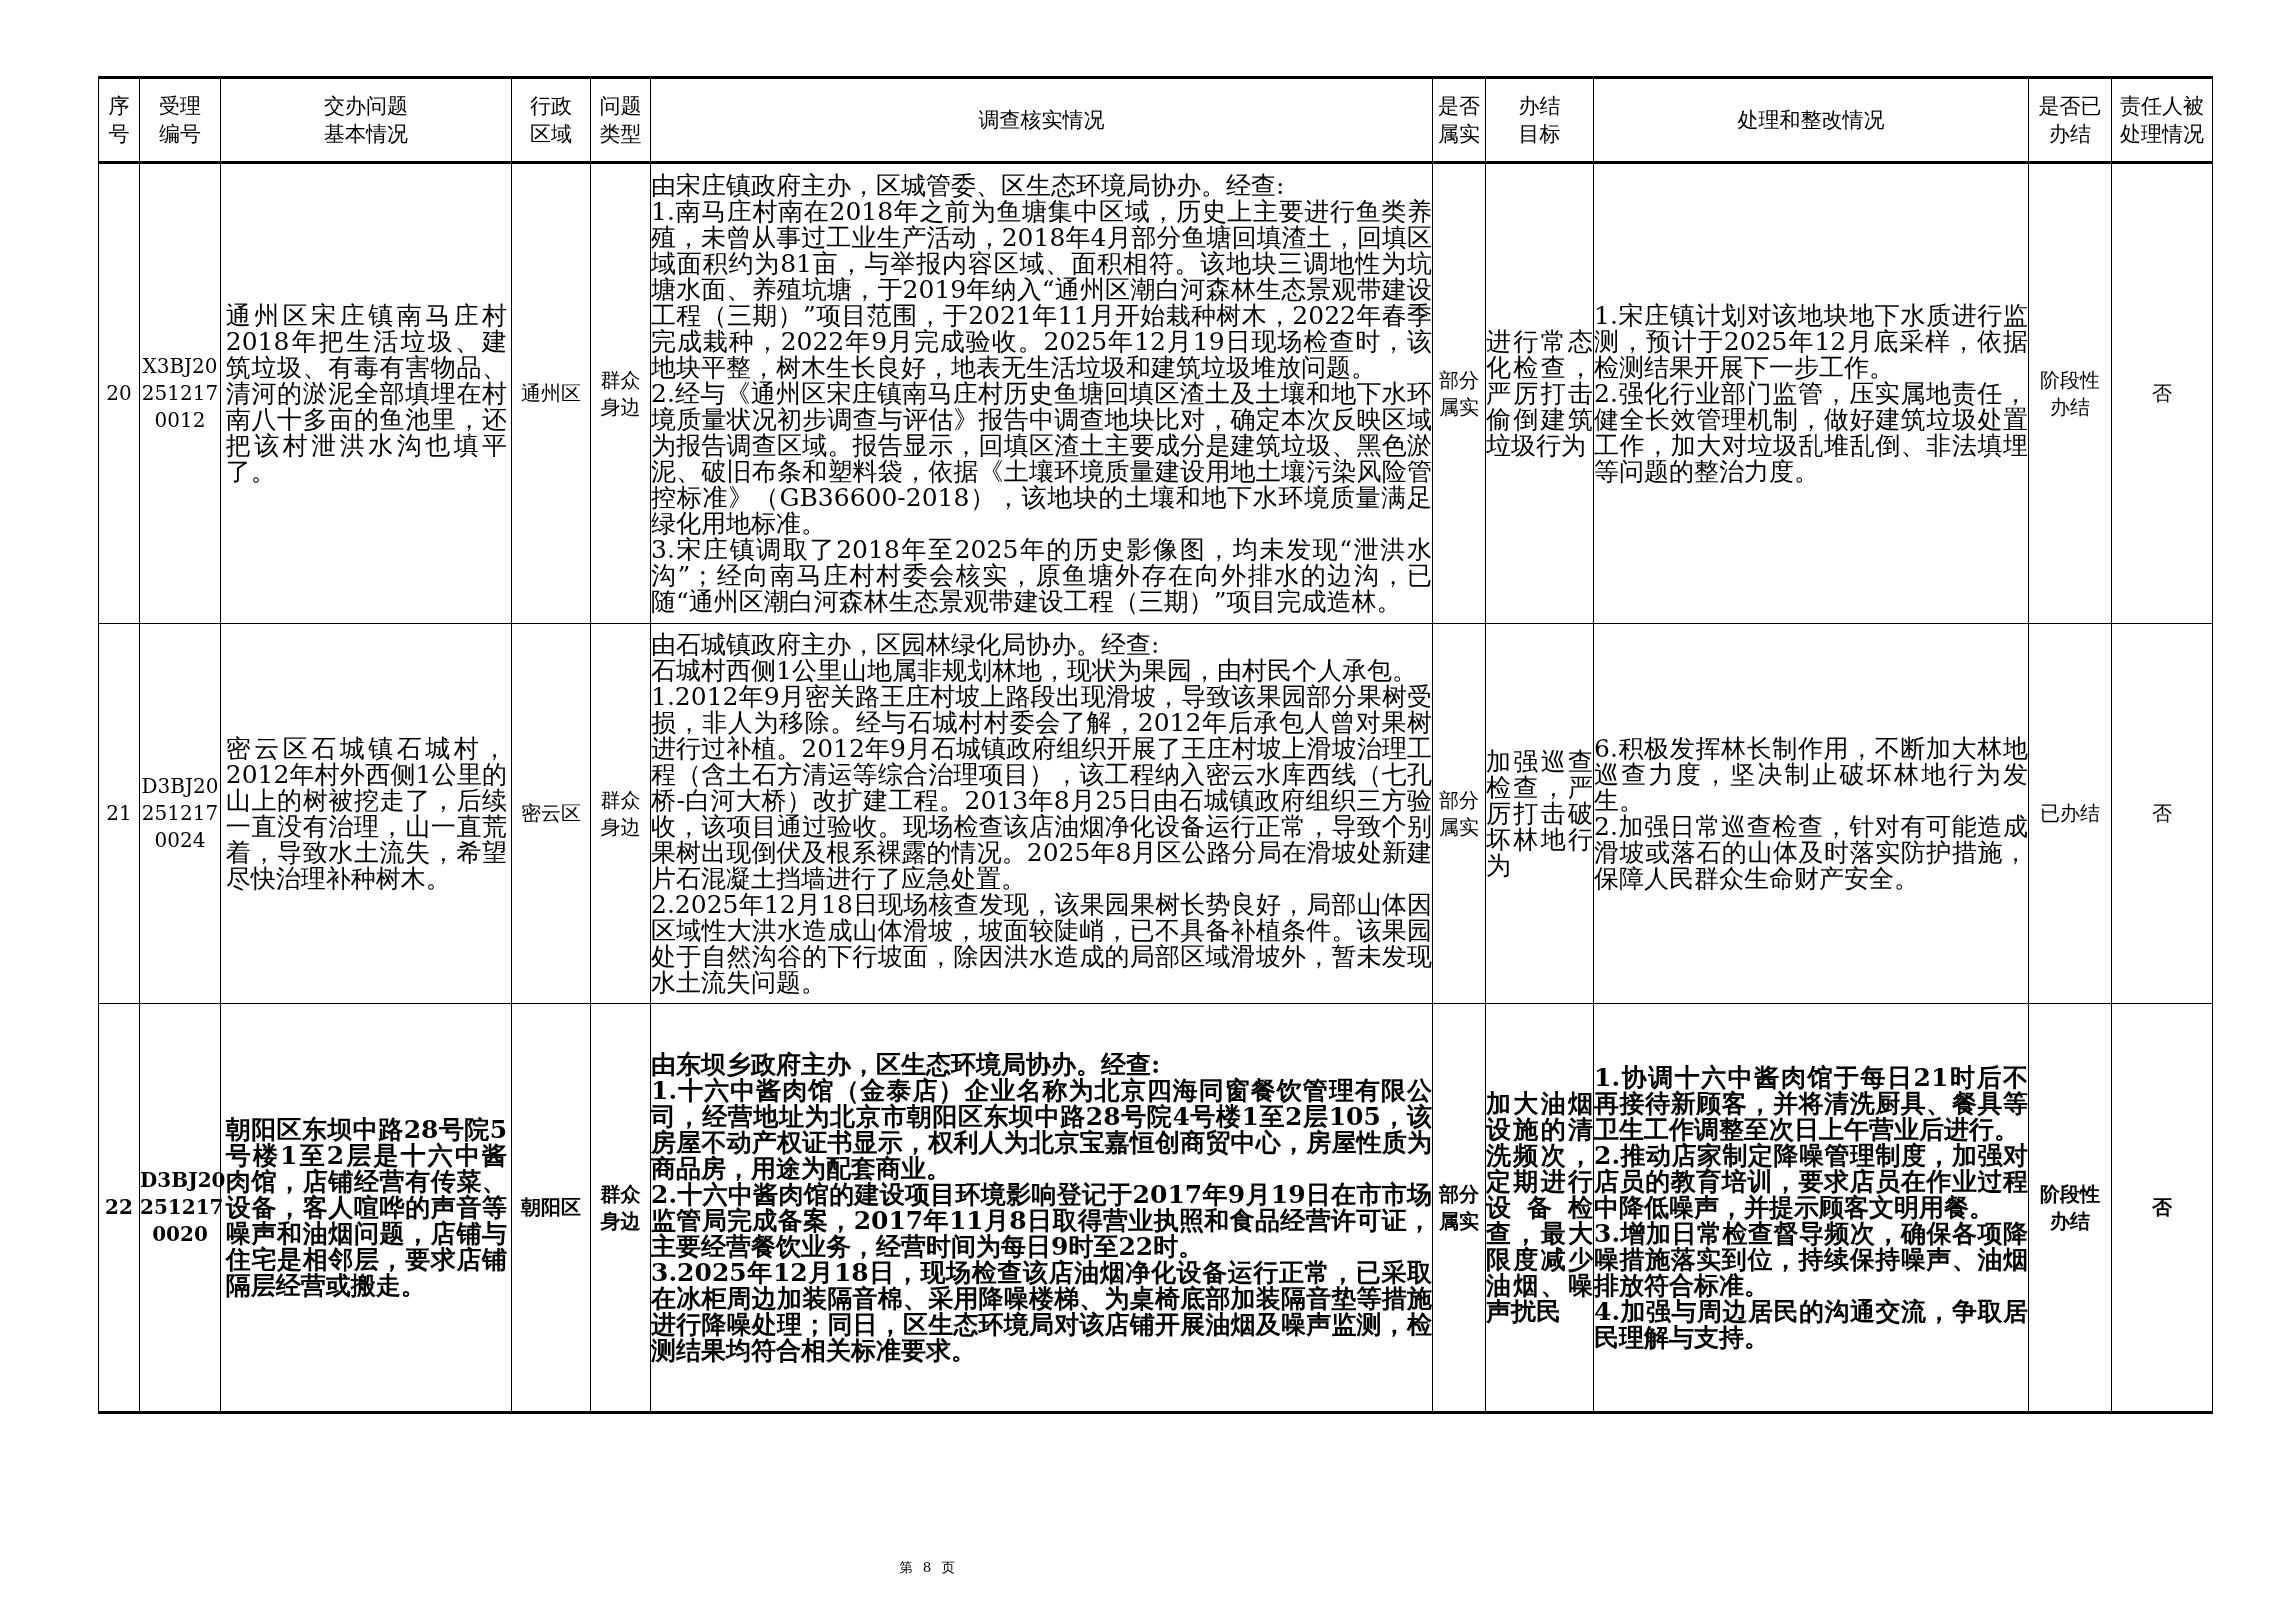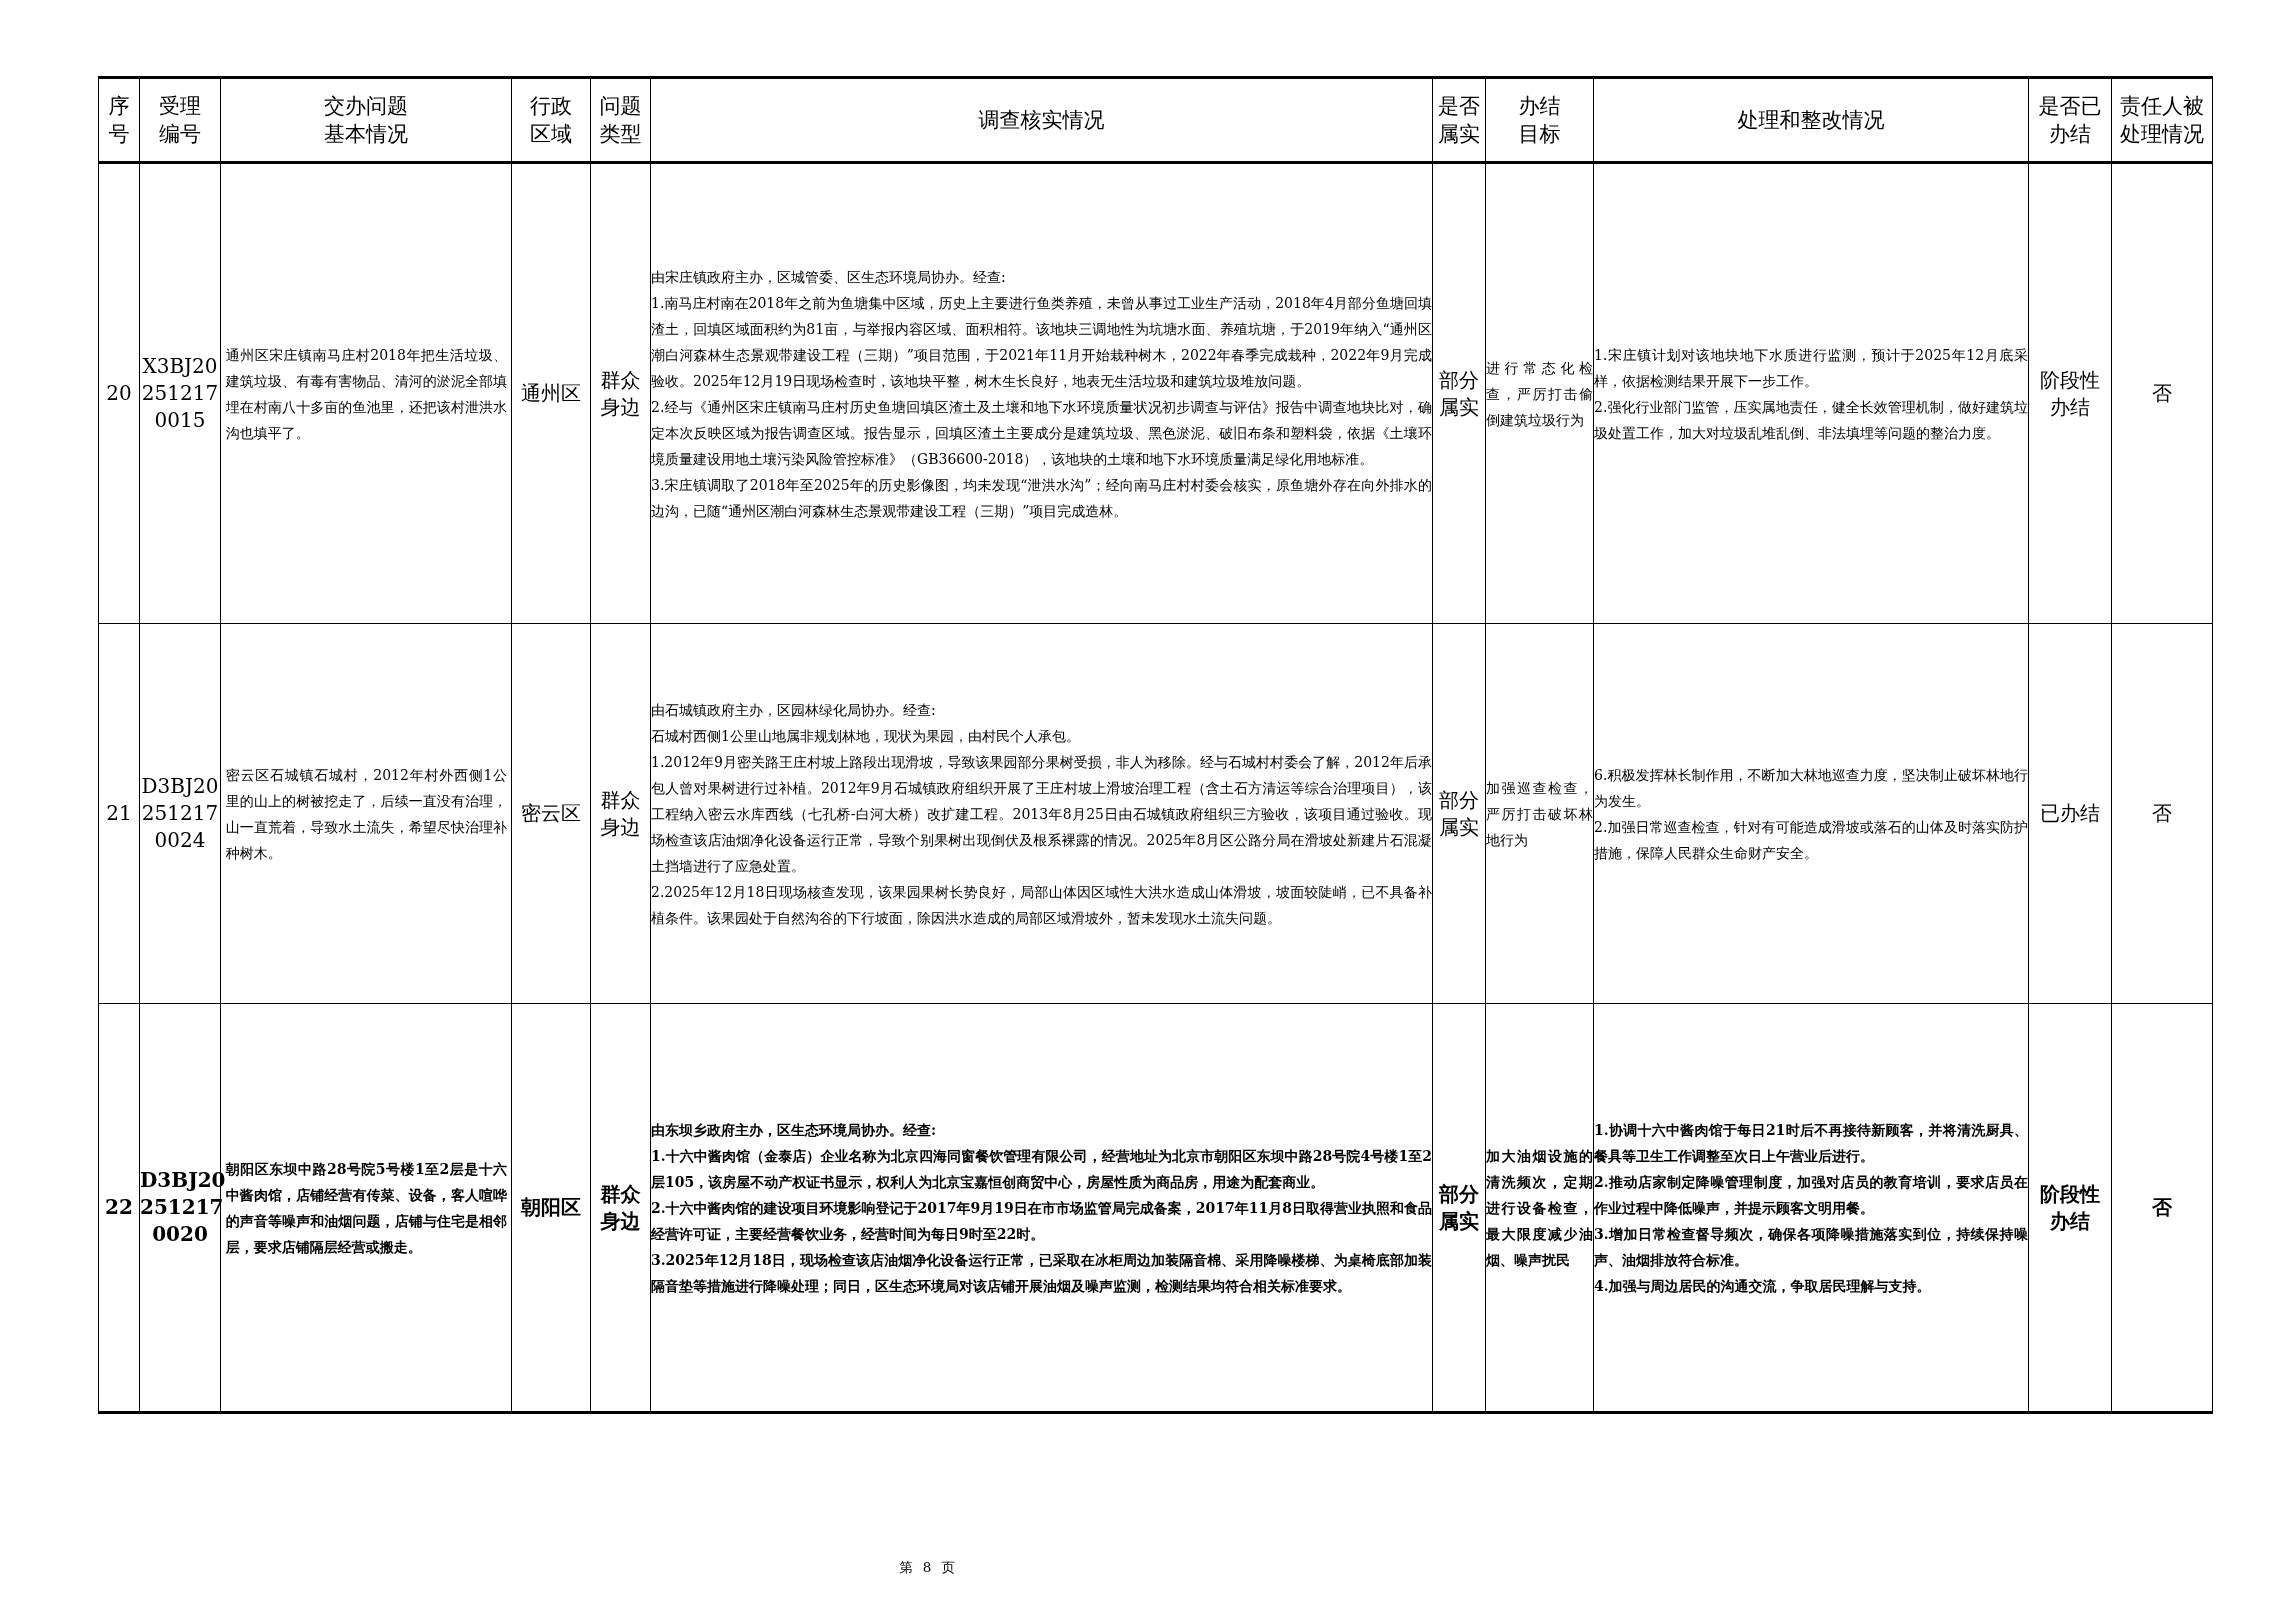--- a/index.html
+++ b/index.html
@@ -10,21 +10,21 @@
                table-layout: fixed; width: 2114px; }
   table.main td, table.main th { border: 1.4px solid #000; padding: 0; vertical-align: middle; }
   table.main thead th { border-top-width: 3.4px; border-bottom-width: 3.4px; height: 82px;
          font-family: "DejaVu Sans", "Liberation Sans", sans-serif; font-weight: normal;
          font-size: 21px; line-height: 28px; text-align: center; }
   table.main tbody tr:last-child td { border-bottom-width: 3.4px; font-weight: bold; }
   tr.r20 { height: 461px; }
   tr.r21 { height: 380px; }
   tr.r22 { height: 409px; }
   td.c { text-align: center; font-size: 20px; line-height: 27px; }
-  td.t { text-align: justify; font-size: 14px; line-height: 26px; padding: 0 5.8px; margin-left: 48px; }
+  td.t { text-align: justify; font-size: 25px; line-height: 26px; padding: 0 5.8px; margin-left: 48px; }
   td.t.left { padding: 0 3.9px 0 4.8px; }
   .blk { display: block; }
   .pg { position: absolute; left: 0; width: 1857px; top: 1559px; text-align: center;
         font-size: 13.5px; letter-spacing: 2.9px; }
   .lines span { display: block; }
 </style>
 </head>
 <body>
 
 <div class="page">
@@ -88,21 +88,21 @@
           </th>
       </tr>
     </thead>
     <tbody>
 
       <tr class="r20">
         <td class="c">20</td>
         <td class="c">
             <span class="blk">X3BJ20</span>
             <span class="blk">251217</span>
-            <span class="blk">0015</span>
+            <span class="blk">0012</span>
           </td>
         <td class="t left">通州区宋庄镇南马庄村2018年把生活垃圾、建筑垃圾、有毒有害物品、清河的淤泥全部填埋在村南八十多亩的鱼池里，还把该村泄洪水沟也填平了。</td>
         <td class="c">通州区</td>
         <td class="c">
             <span class="blk">群众</span>
             <span class="blk">身边</span>
           </td>
         <td class="t lines">
             <span>由宋庄镇政府主办，区城管委、区生态环境局协办。经查:</span>
             <span>1.南马庄村南在2018年之前为鱼塘集中区域，历史上主要进行鱼类养殖，未曾从事过工业生产活动，2018年4月部分鱼塘回填渣土，回填区域面积约为81亩，与举报内容区域、面积相符。该地块三调地性为坑塘水面、养殖坑塘，于2019年纳入“通州区潮白河森林生态景观带建设工程（三期）”项目范围，于2021年11月开始栽种树木，2022年春季完成栽种，2022年9月完成验收。2025年12月19日现场检查时，该地块平整，树木生长良好，地表无生活垃圾和建筑垃圾堆放问题。</span>

